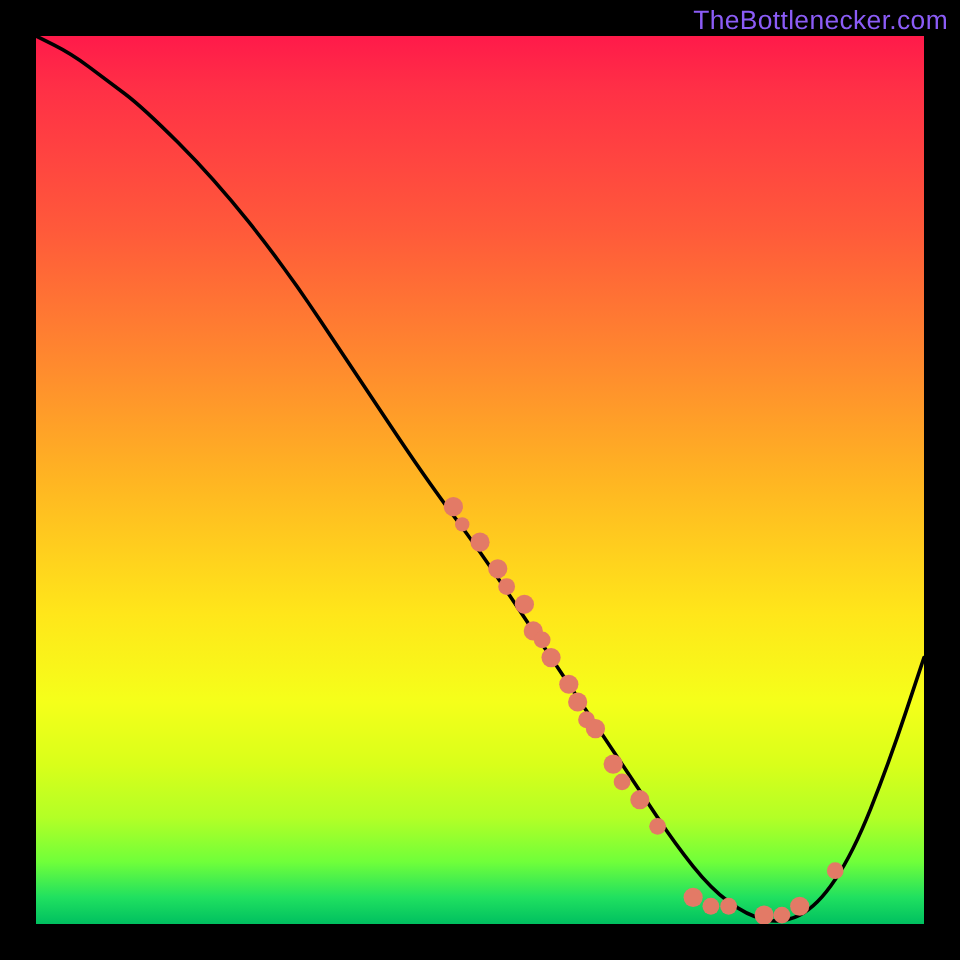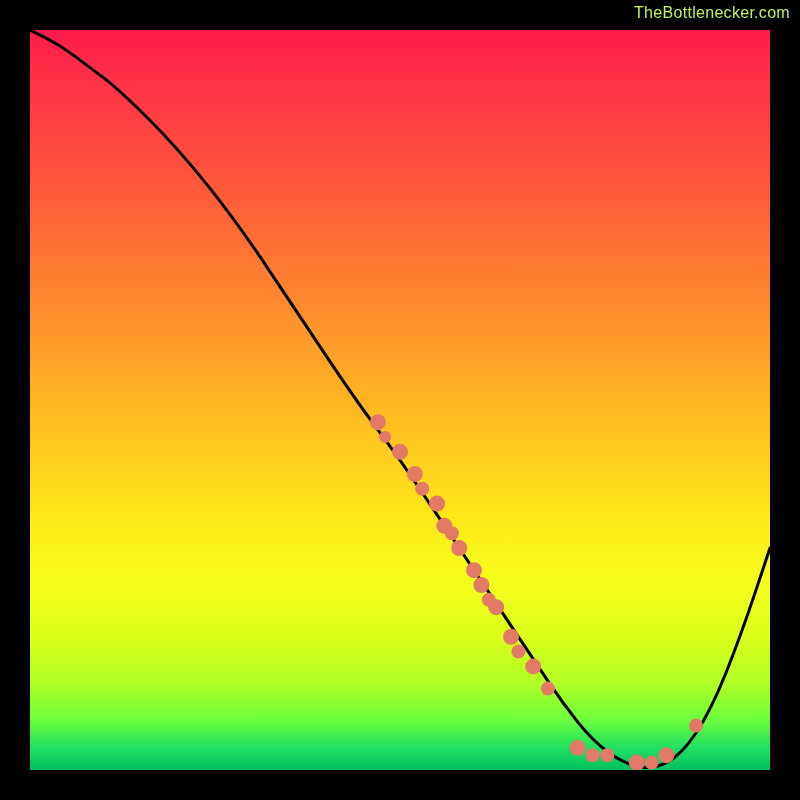--- a/index.html
+++ b/index.html
@@ -14,22 +14,22 @@
   .root {
     position: relative;
     width: 800px;
     height: 800px;
     background: #000;
   }
   .watermark {
     position: absolute;
     top: 4px;
     right: 10px;
-    color: #bef264;
-    font-size: 16px;
+    color: #8b5cf6;
+    font-size: 22px;
     font-weight: 500;
     letter-spacing: 0.3px;
     z-index: 10;
   }
   .plot-frame {
     position: absolute;
     left: 30px;
     top: 30px;
     width: 740px;
     height: 740px;

